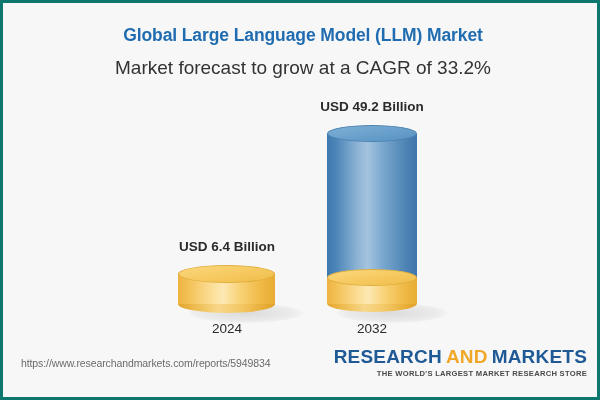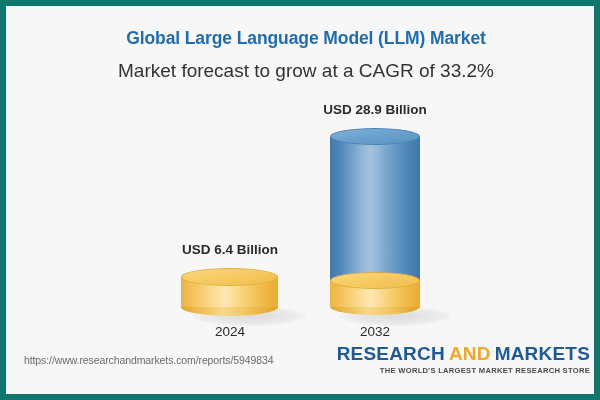--- a/index.html
+++ b/index.html
@@ -10,21 +10,21 @@
   body {
     font-family: "Liberation Sans", sans-serif;
   }
 
   #chart-card {
     position: relative;
     width: 600px;
     height: 400px;
     box-sizing: border-box;
     background: #f7f7f8;
-    border: 6px solid #0f766e;
+    border: 3px solid #0f766e;
     overflow: hidden;
   }
 
   
   #chart-title {
     position: absolute;
     left: 0;
     top: 22px;
     width: 600px;
     text-align: center;
@@ -208,21 +208,21 @@
 
     <div class="cylinder">
       <div class="cyl-shadow" style="left:186px; top:222px; width:114px; height:20px;"></div>
       <div class="cyl-bottom yellow-bottom" style="left:175px; top:214px; width:97px; height:18px;"></div>
       <div class="cyl-body yellow-body" style="left:175px; top:193px; width:97px; height:30px;"></div>
       <div class="cyl-top yellow-top" style="left:175px; top:184px; width:97px; height:18px;"></div>
     </div>
 
     <div class="cat-label" id="cat-2024">2024</div>
 
-    <div class="value-label" id="label-2030">USD 28.9 Billion</div>
+    <div class="value-label" id="label-2030">USD 49.2 Billion</div>
 
     <div class="cylinder">
       <div class="cyl-shadow" style="left:334px; top:222px; width:110px; height:20px;"></div>
 
       <div class="cyl-bottom yellow-bottom" style="left:324px; top:214px; width:90px; height:17px;"></div>
       <div class="cyl-body yellow-body" style="left:324px; top:197px; width:90px; height:26px;"></div>
 
       <div class="cyl-body blue-body" style="left:324px; top:53px; width:90px; height:144px;"></div>
       <div class="cyl-top yellow-top" style="left:324px; top:188px; width:90px; height:17px; z-index:2;"></div>
       <div class="cyl-top blue-top" style="left:324px; top:44px; width:90px; height:17px;"></div>

